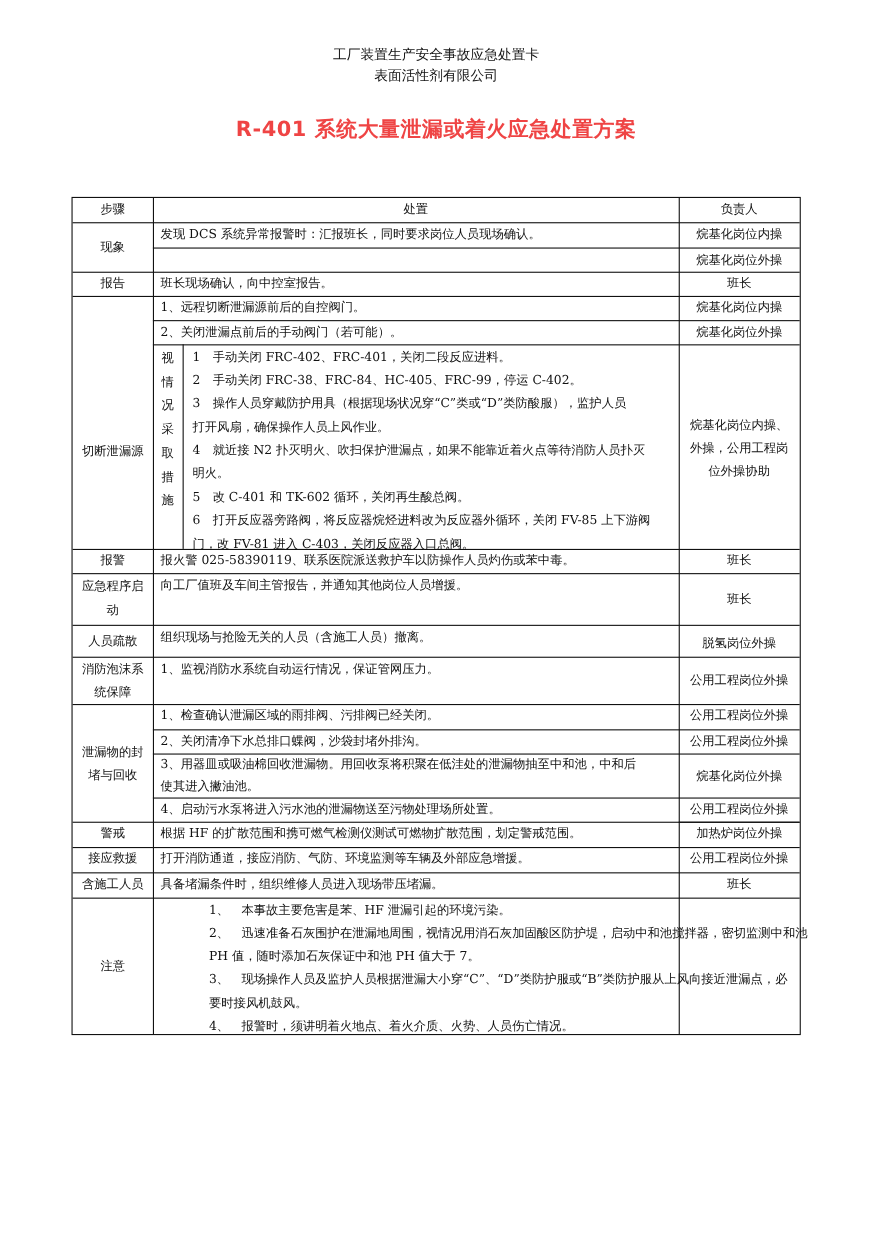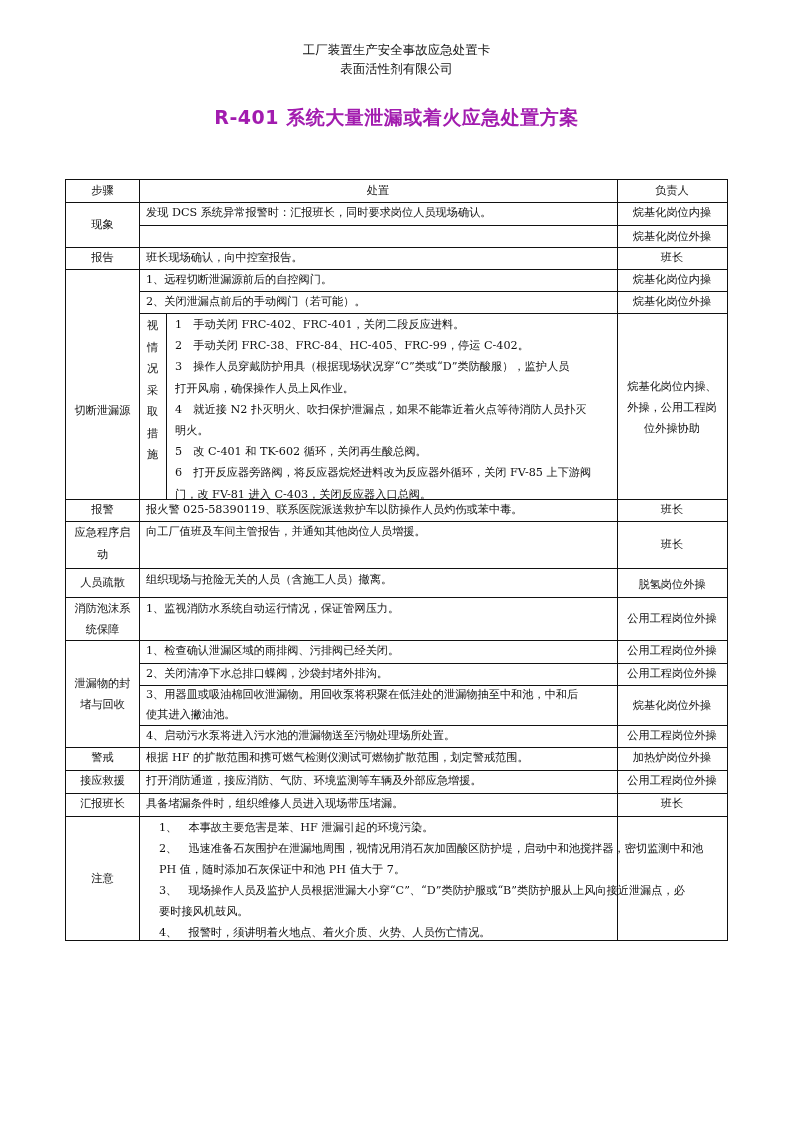--- a/index.html
+++ b/index.html
@@ -2,32 +2,32 @@
 <html><head>
 <meta charset="utf-8">
 <style>
   html, body { margin: 0; padding: 0; background: #ffffff; }
   body { width: 793px; height: 1122px; position: relative; overflow: hidden;
          font-family: "DejaVu Serif", "Liberation Serif", serif; color: #111; }
   .company { position: absolute; left: 0; width: 793px; top: 40px; text-align: center;
              font-family: "DejaVu Sans", "Liberation Sans", sans-serif; font-size: 12.5px; line-height: 19px; }
   .title { position: absolute; left: 0; width: 793px; top: 105px; text-align: center;
            font-family: "DejaVu Sans", "Liberation Sans", sans-serif; font-size: 19px; font-weight: bold;
-           color: #a21caf; letter-spacing: 0.5px; }
+           color: #ef4444; letter-spacing: 0.5px; }
   .tbl { position: absolute; left: 65px; top: 179px; width: 663px; height: 762px;
          border: 1.2px solid #111; box-sizing: border-box; }
   .cell { position: absolute; box-sizing: border-box; font-size: 11.2px; line-height: 21px; }
   .hl { position: absolute; height: 0; border-top: 1px solid #111; }
   .vl { position: absolute; width: 0; border-left: 1px solid #111; }
   .c { text-align: center; }
   .mid { display: flex; align-items: center; justify-content: center; text-align: center; }
   .txt { padding-left: 7px; padding-right: 5px; }
   .subcol { text-align: center; line-height: 21.5px; font-size: 11.2px; }
   .measure { padding-left: 9px; line-height: 21.2px; }
-  .note { padding-left: 20px; padding-right: 6px; line-height: 21px; }
+  .note { padding-left: 7px; padding-right: 6px; line-height: 21px; margin-left: 44px; }
 </style>
 </head>
 <body>
 
 <div class="company">
   <div>工厂装置生产安全事故应急处置卡</div>
   <div>表面活性剂有限公司</div>
 </div>
 <div class="title">R-401 系统大量泄漏或着火应急处置方案</div>
 
@@ -141,21 +141,21 @@
   <div class="cell c" style="left:551px;top:545px;width:110px;height:22px;">公用工程岗位外操</div>
 
   <div class="cell c" style="left:0;top:567px;width:73px;height:23px;">警戒</div>
   <div class="cell txt" style="left:73px;top:567px;width:478px;height:23px;">根据 HF 的扩散范围和携可燃气检测仪测试可燃物扩散范围，划定警戒范围。</div>
   <div class="cell c" style="left:551px;top:567px;width:110px;height:23px;">加热炉岗位外操</div>
 
   <div class="cell c" style="left:0;top:590px;width:73px;height:23px;">接应救援</div>
   <div class="cell txt" style="left:73px;top:590px;width:478px;height:23px;">打开消防通道，接应消防、气防、环境监测等车辆及外部应急增援。</div>
   <div class="cell c" style="left:551px;top:590px;width:110px;height:23px;">公用工程岗位外操</div>
 
-  <div class="cell c" style="left:0;top:613px;width:73px;height:23px;">汇报班长</div>
+  <div class="cell c" style="left:0;top:613px;width:73px;height:23px;">含施工人员</div>
   <div class="cell txt" style="left:73px;top:613px;width:478px;height:23px;">具备堵漏条件时，组织维修人员进入现场带压堵漏。</div>
   <div class="cell c" style="left:551px;top:613px;width:110px;height:23px;">班长</div>
 
   <div class="cell mid" style="left:0;top:636px;width:73px;height:124px;">注意</div>
   <div class="cell note" style="left:73px;top:637px;width:588px;">
     <div>1、　本事故主要危害是苯、HF 泄漏引起的环境污染。</div>
     <div>2、　迅速准备石灰围护在泄漏地周围，视情况用消石灰加固酸区防护堤，启动中和池搅拌器，密切监测中和池</div>
     <div>PH 值，随时添加石灰保证中和池 PH 值大于 7。</div>
     <div>3、　现场操作人员及监护人员根据泄漏大小穿“C”、“D”类防护服或“B”类防护服从上风向接近泄漏点，必</div>
     <div>要时接风机鼓风。</div>

